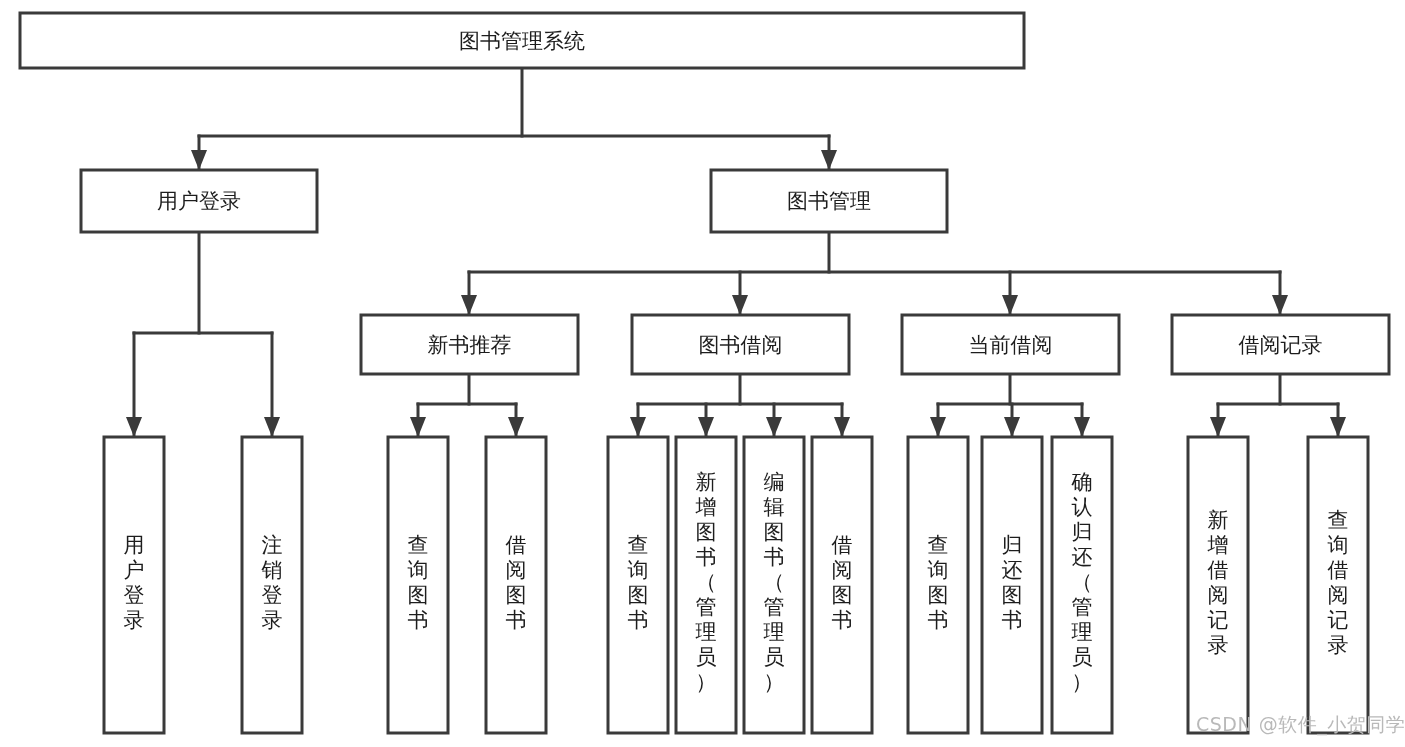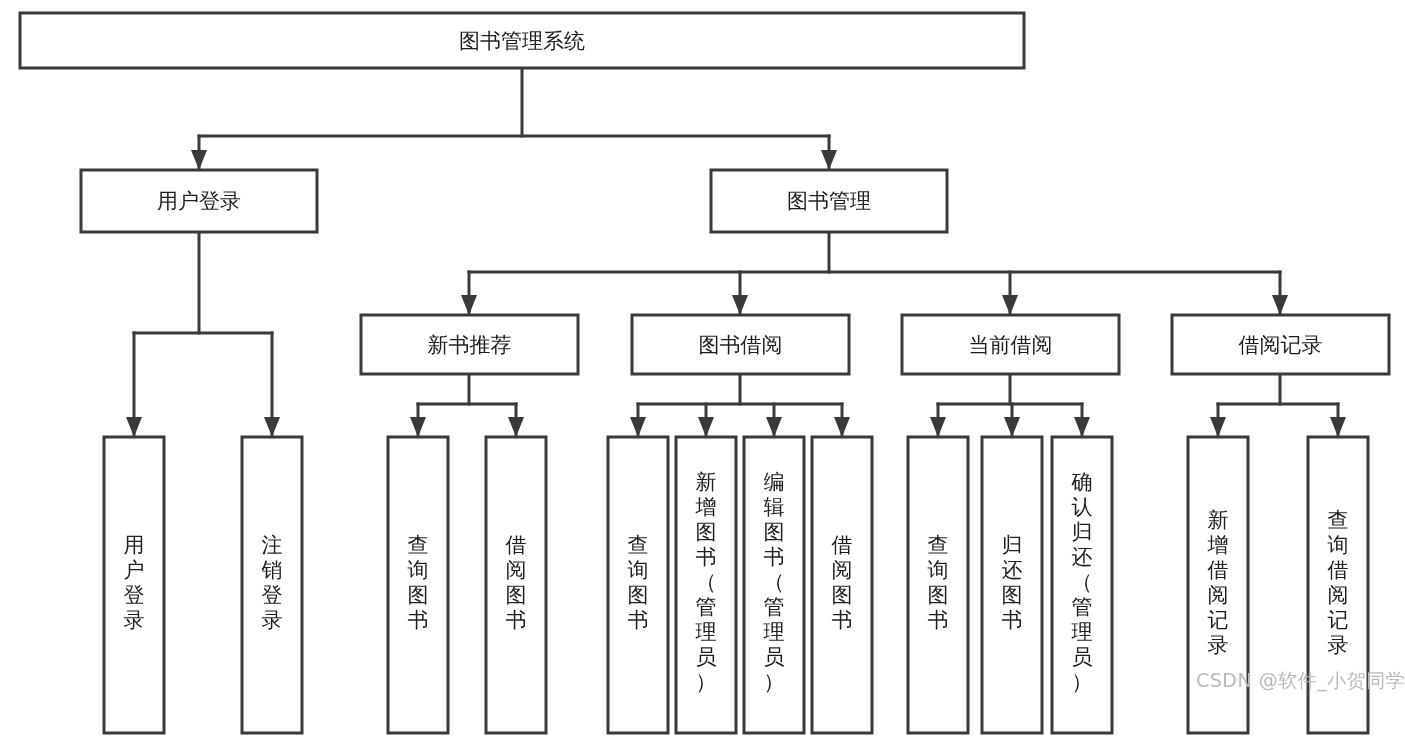--- a/index.html
+++ b/index.html
@@ -4,21 +4,21 @@
 <style>
   html,body{margin:0;padding:0;background:#ffffff;}
   body{font-family:"Liberation Sans","DejaVu Sans",sans-serif;}
   #stage{position:relative;width:1405px;height:747px;background:#ffffff;overflow:hidden;padding-left:38px;}
   svg#diagram{position:absolute;left:0;top:0;width:1405px;height:747px;display:block;}
   .node-rect{fill:#ffffff;stroke:#3a3a3a;stroke-width:3;}
   .conn{stroke:#3a3a3a;stroke-width:3;fill:none;stroke-linecap:square;}
   .arrowhead{fill:#3a3a3a;stroke:none;}
   .node-label{font-family:"DejaVu Sans","Liberation Sans",sans-serif;fill:#1d1d1d;font-size:21px;text-anchor:middle;dominant-baseline:middle;}
   .node-label-v{font-family:"DejaVu Sans","Liberation Sans",sans-serif;fill:#1d1d1d;font-size:21px;text-anchor:middle;}
-  .watermark{position:absolute;font-family:"DejaVu Sans","Liberation Sans",sans-serif;font-size:19px;color:#b9b9b9;white-space:nowrap;left:1196px;top:668px;letter-spacing:0.5px;}
+  .watermark{position:absolute;font-family:"DejaVu Sans","Liberation Sans",sans-serif;font-size:19px;color:#b9b9b9;white-space:nowrap;left:1196px;top:712px;letter-spacing:0.5px;}
 </style>
 </head>
 <body>
 
 <div id="stage">
   <svg id="diagram" viewBox="0 0 1405 747">
     <g id="edges-layer">
         <path d="M 522 68 L 522 136" class="conn"></path>
         <path d="M 199 136 L 829 136" class="conn"></path>
         <path d="M 199 136 L 199 170" class="conn"></path>

